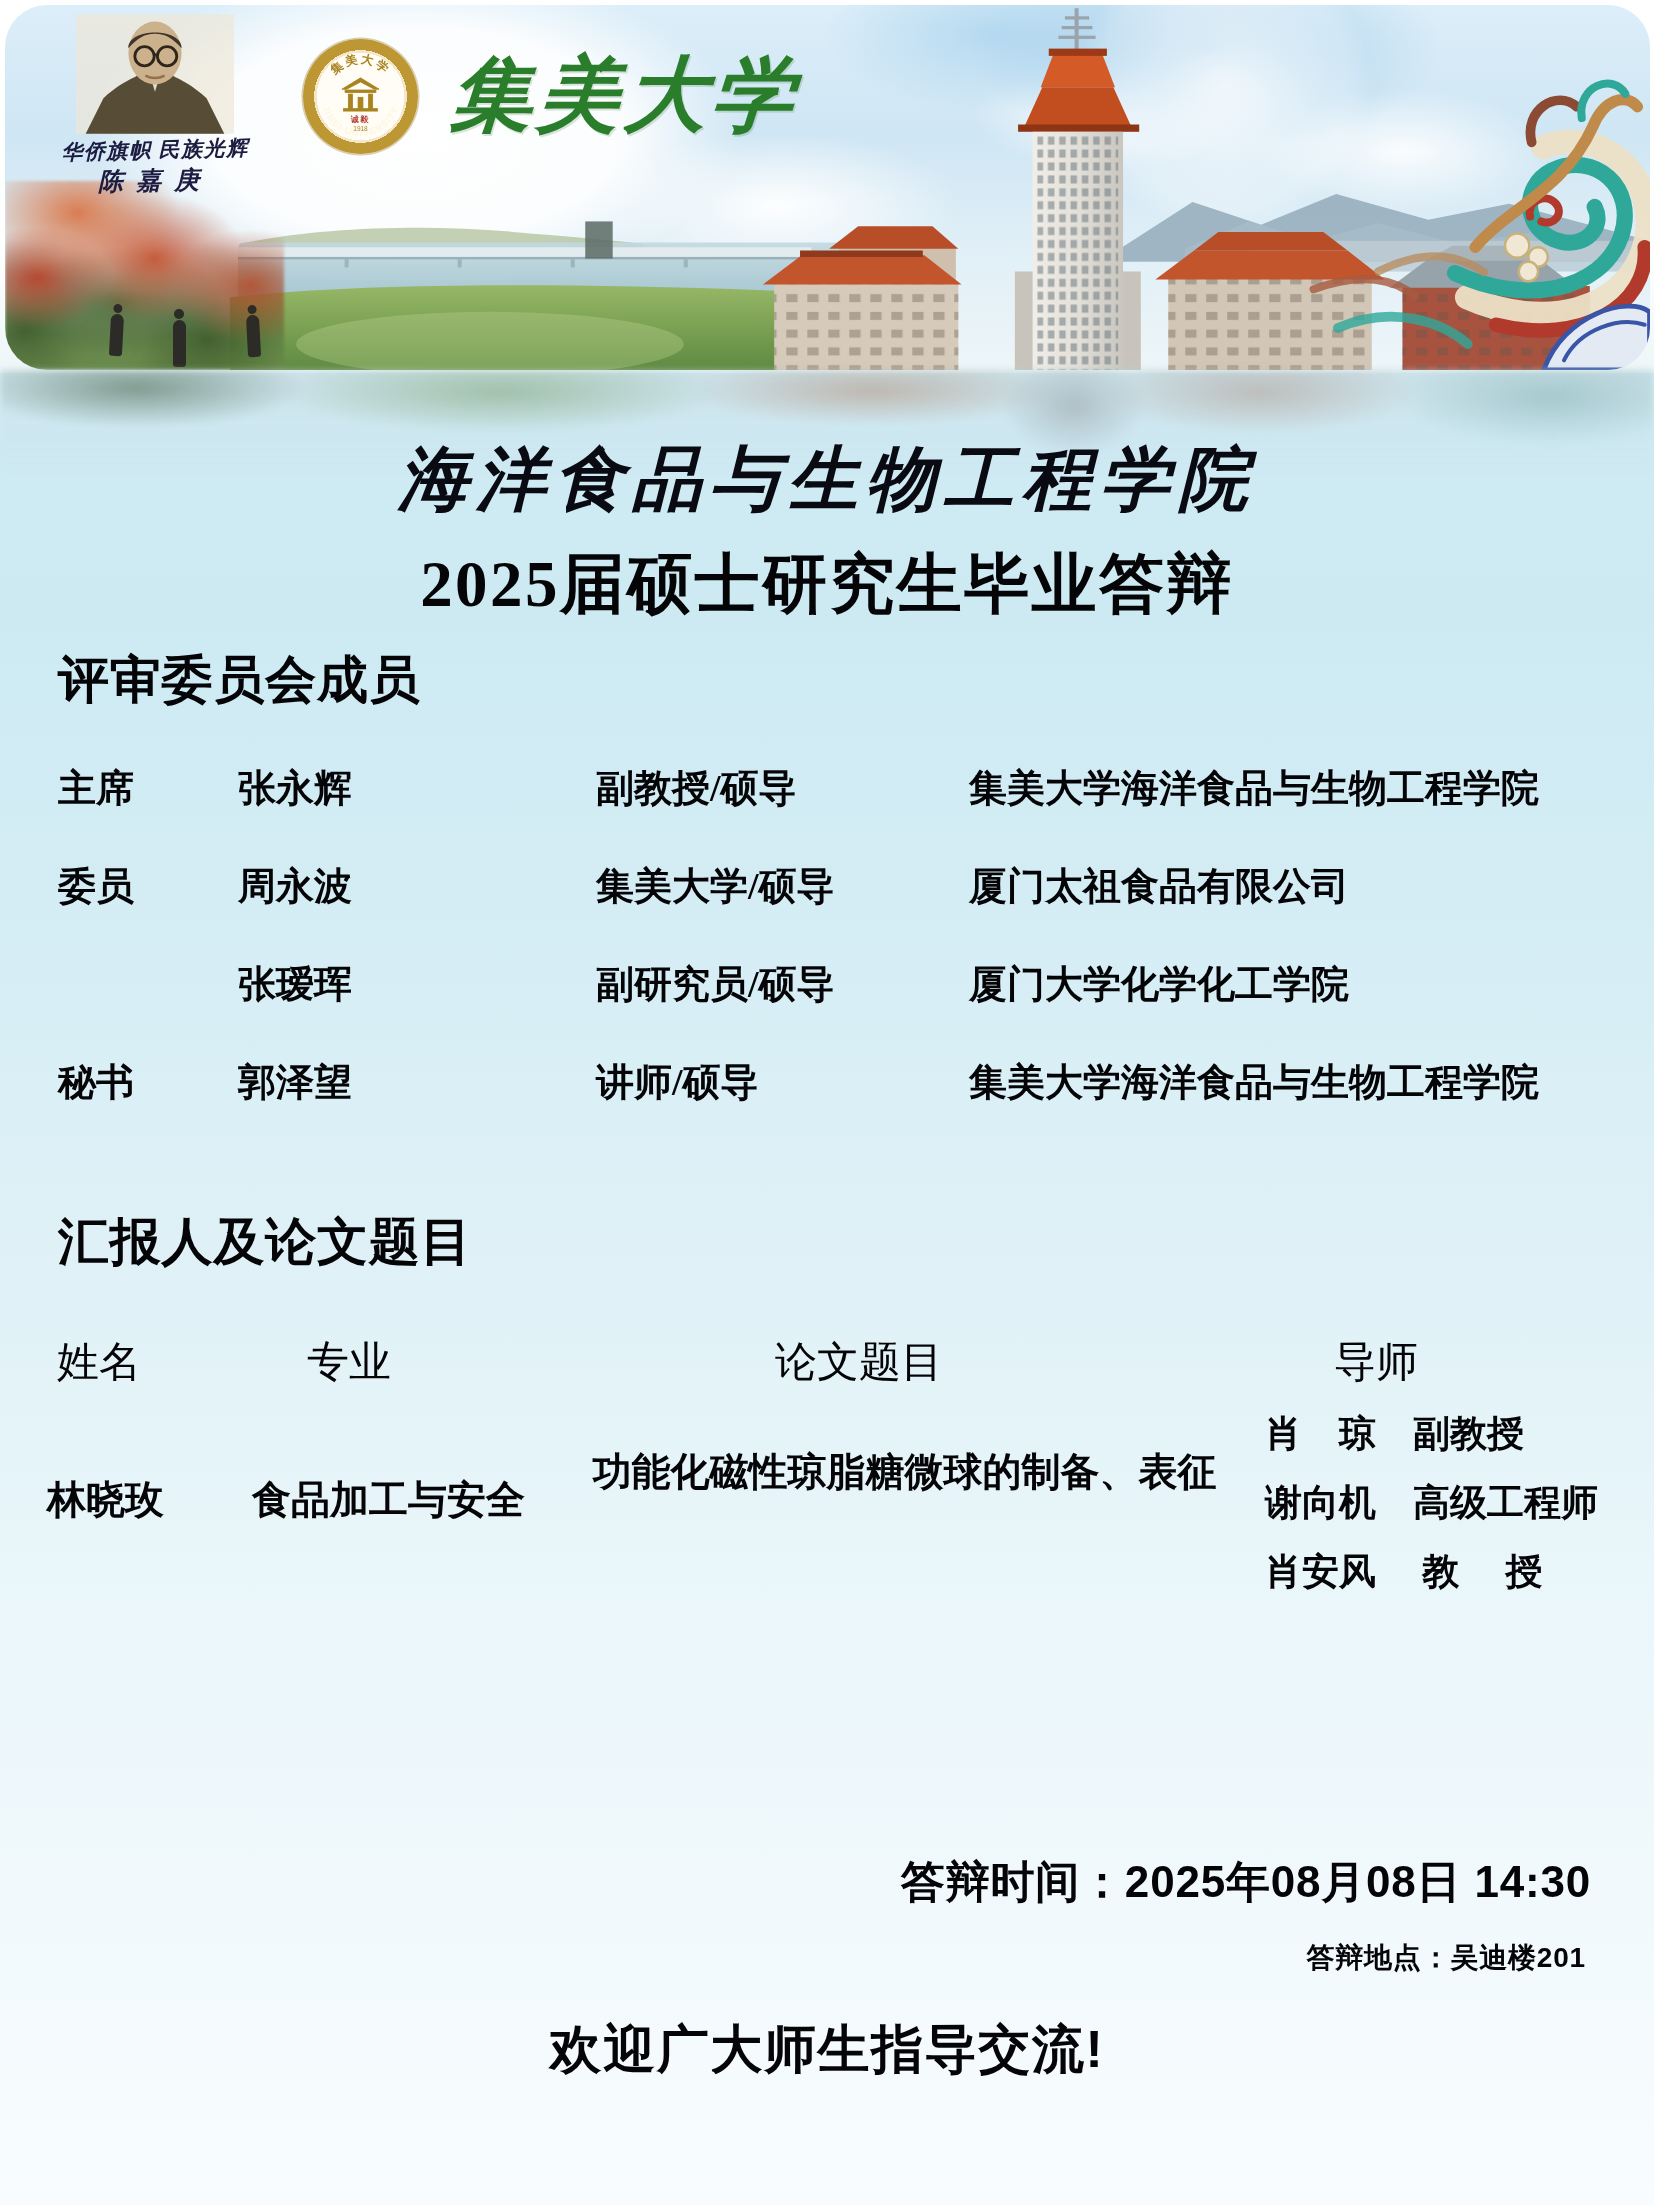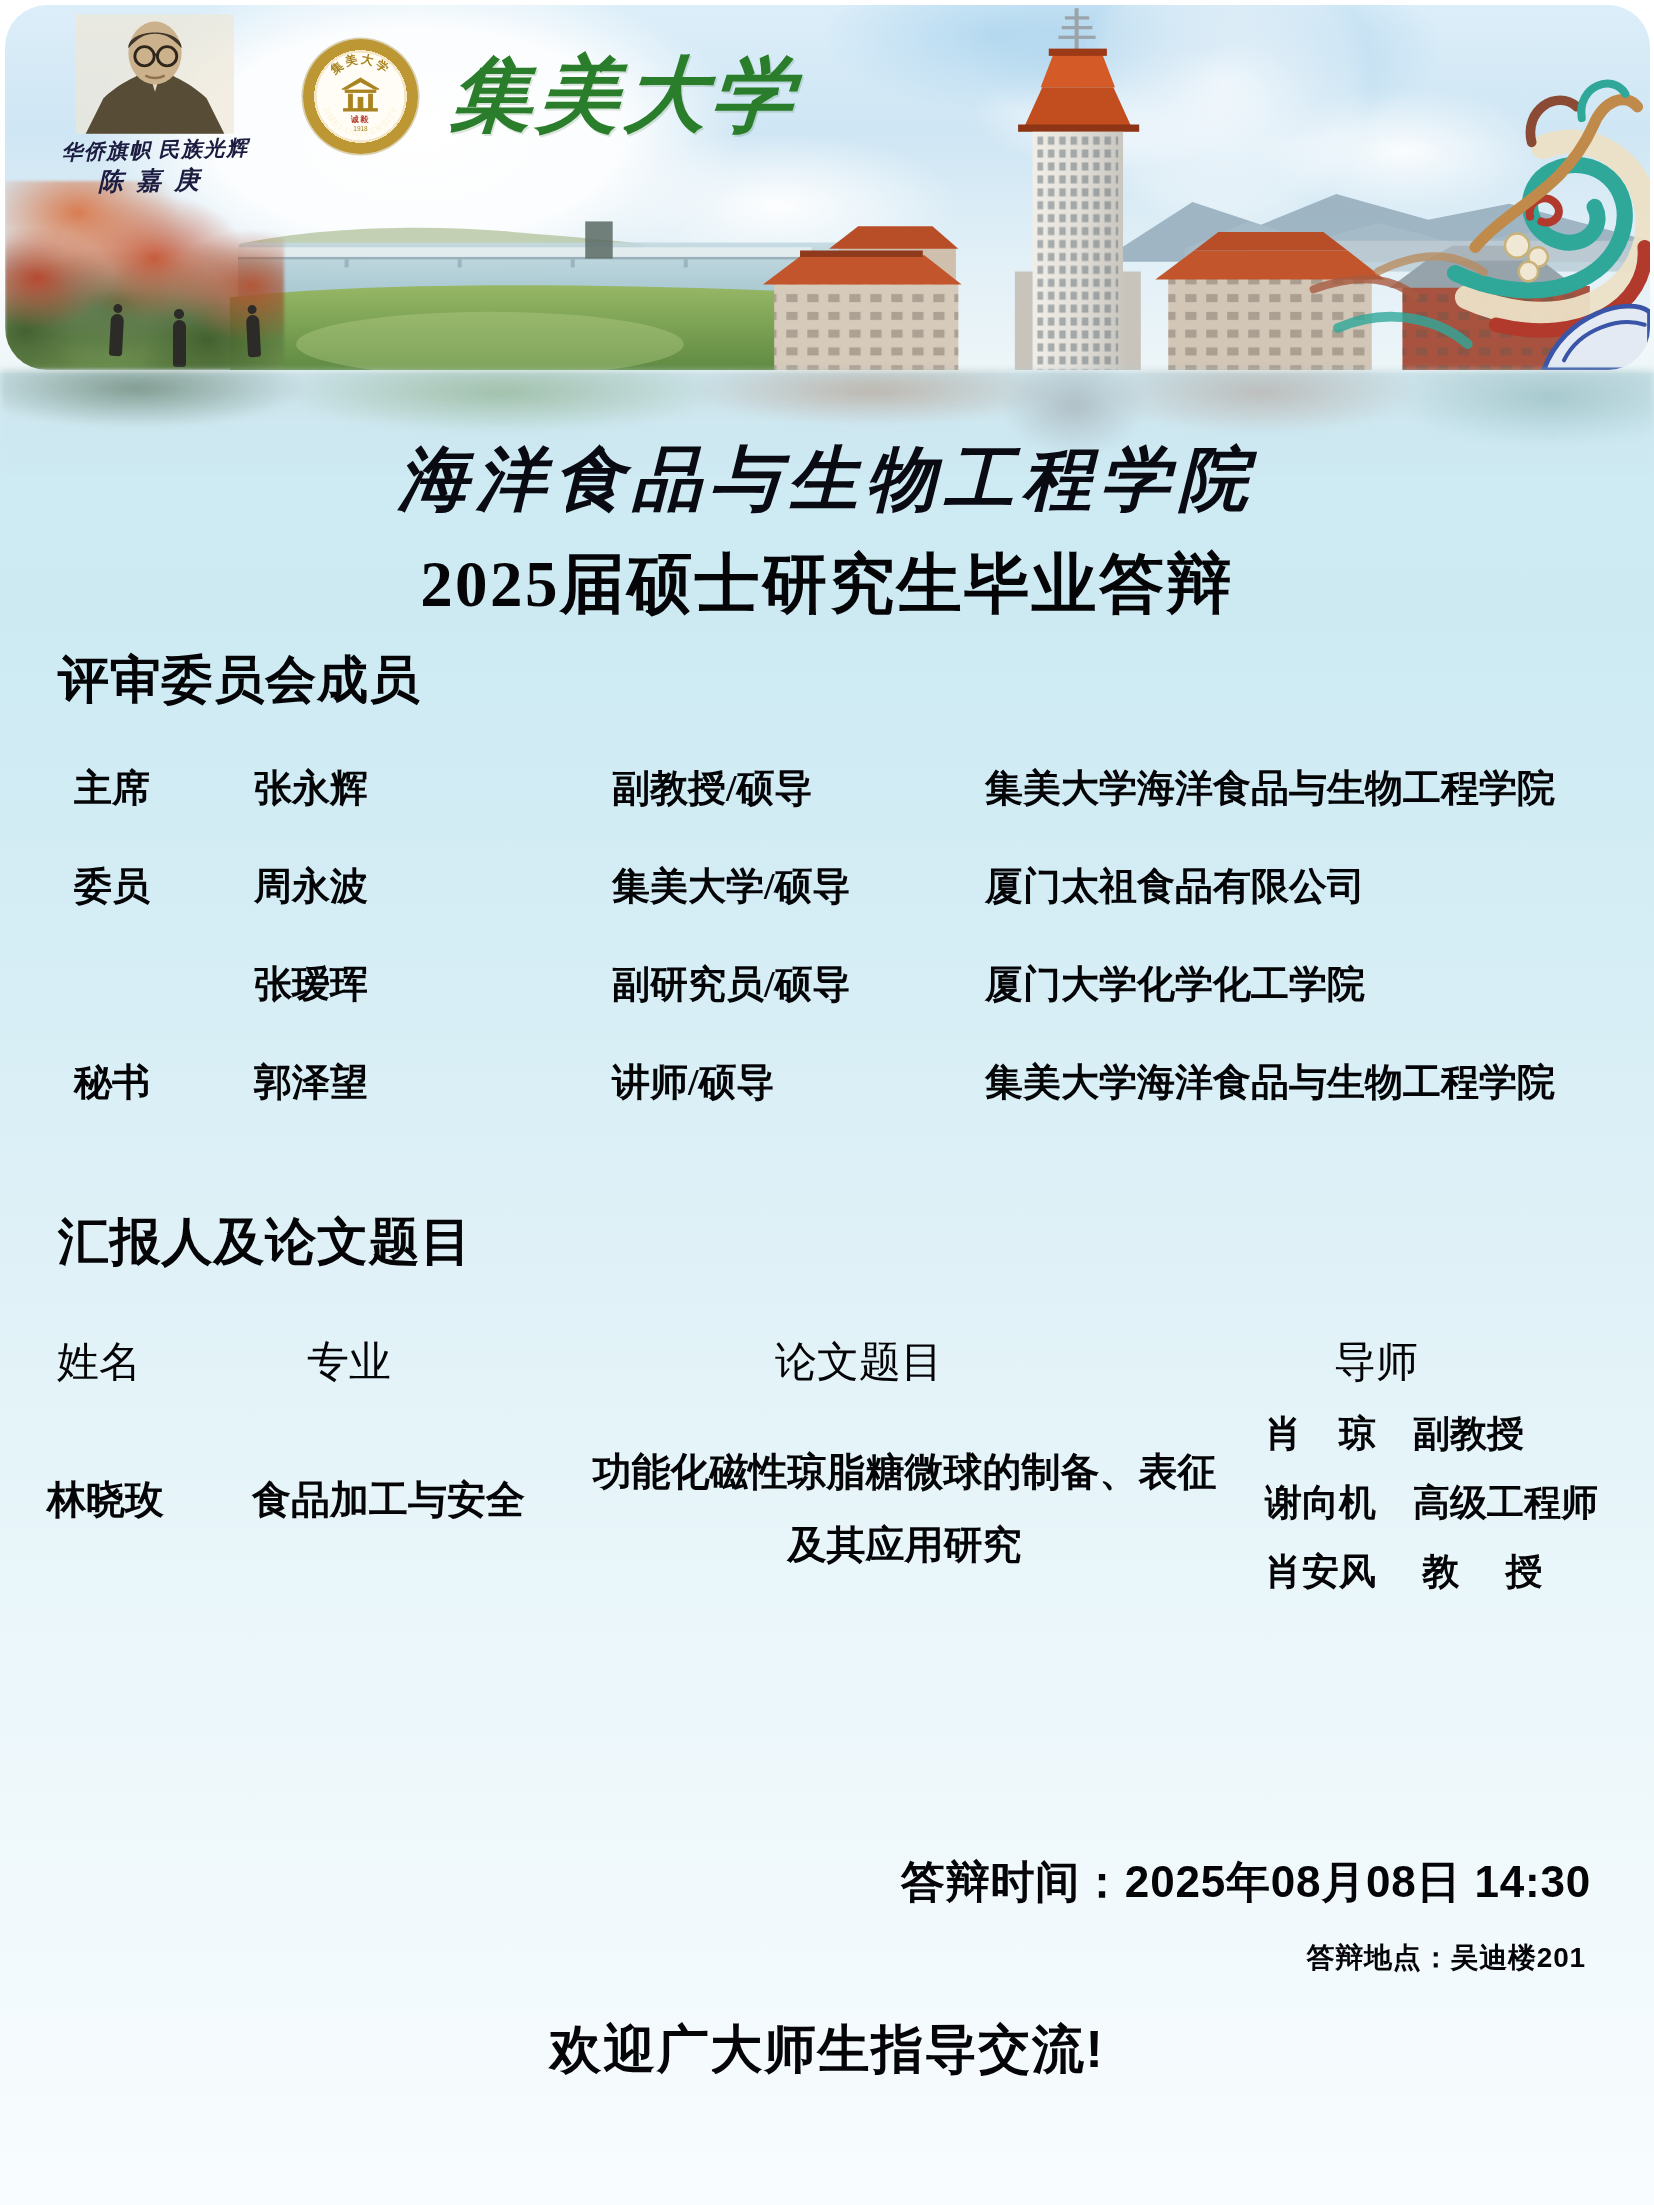--- a/index.html
+++ b/index.html
@@ -78,21 +78,21 @@
     color:#0a0a12;white-space:nowrap;}
   .title2{position:absolute;left:0;width:100%;top:540px;text-align:center;
     font-size:65px;font-weight:900;letter-spacing:2.4px;color:#050507;white-space:nowrap;}
   .sec-heading{position:absolute;left:58px;font-size:51px;font-weight:900;
     letter-spacing:0.8px;white-space:nowrap;}
   .sec1{top:646px;}
   .sec2{top:1208px;}
   .committee{position:absolute;left:58px;top:759px;width:1543px;}
   .c-row{display:flex;height:98px;align-items:flex-start;padding-top:6.5px;box-sizing:border-box;}
   .c-row span{font-size:38px;font-weight:900;line-height:45px;white-space:nowrap;}
-  .c-role{width:180px;margin-left:16px;}
+  .c-role{width:180px;}
   .c-name{width:358px;}
   .c-title{width:373px;}
   .c-unit{flex:1;}
   .p-header span{position:absolute;top:1334px;font-size:42px;font-weight:400;white-space:nowrap;}
   .th-name{left:57px;}
   .th-major{left:307px;}
   .th-thesis{left:775px;}
   .th-advisor{left:1334px;}
   .p-name{position:absolute;left:47px;top:1473px;font-size:39px;font-weight:900;white-space:nowrap;}
   .p-major{position:absolute;left:252px;top:1473px;font-size:39px;font-weight:900;white-space:nowrap;}
@@ -300,21 +300,20 @@
     <span class="th-name">姓名</span>
     <span class="th-major">专业</span>
     <span class="th-thesis">论文题目</span>
     <span class="th-advisor">导师</span>
   </div>
 
   <div class="p-name">林晓玫</div>
   <div class="p-major">食品加工与安全</div>
   <div class="p-thesis">
     <div>功能化磁性琼脂糖微球的制备、表征</div>
-    <div>及其应用研究</div>
   </div>
   <div class="p-advisors">
     <div>肖　琼　副教授</div>
     <div>谢向机　高级工程师</div>
     <div>肖安风　 教　 授</div>
   </div>
 
   <div class="defense-time">
     <span>答辩时间：</span><span>2025年08月08日  14:30</span>
   </div>

